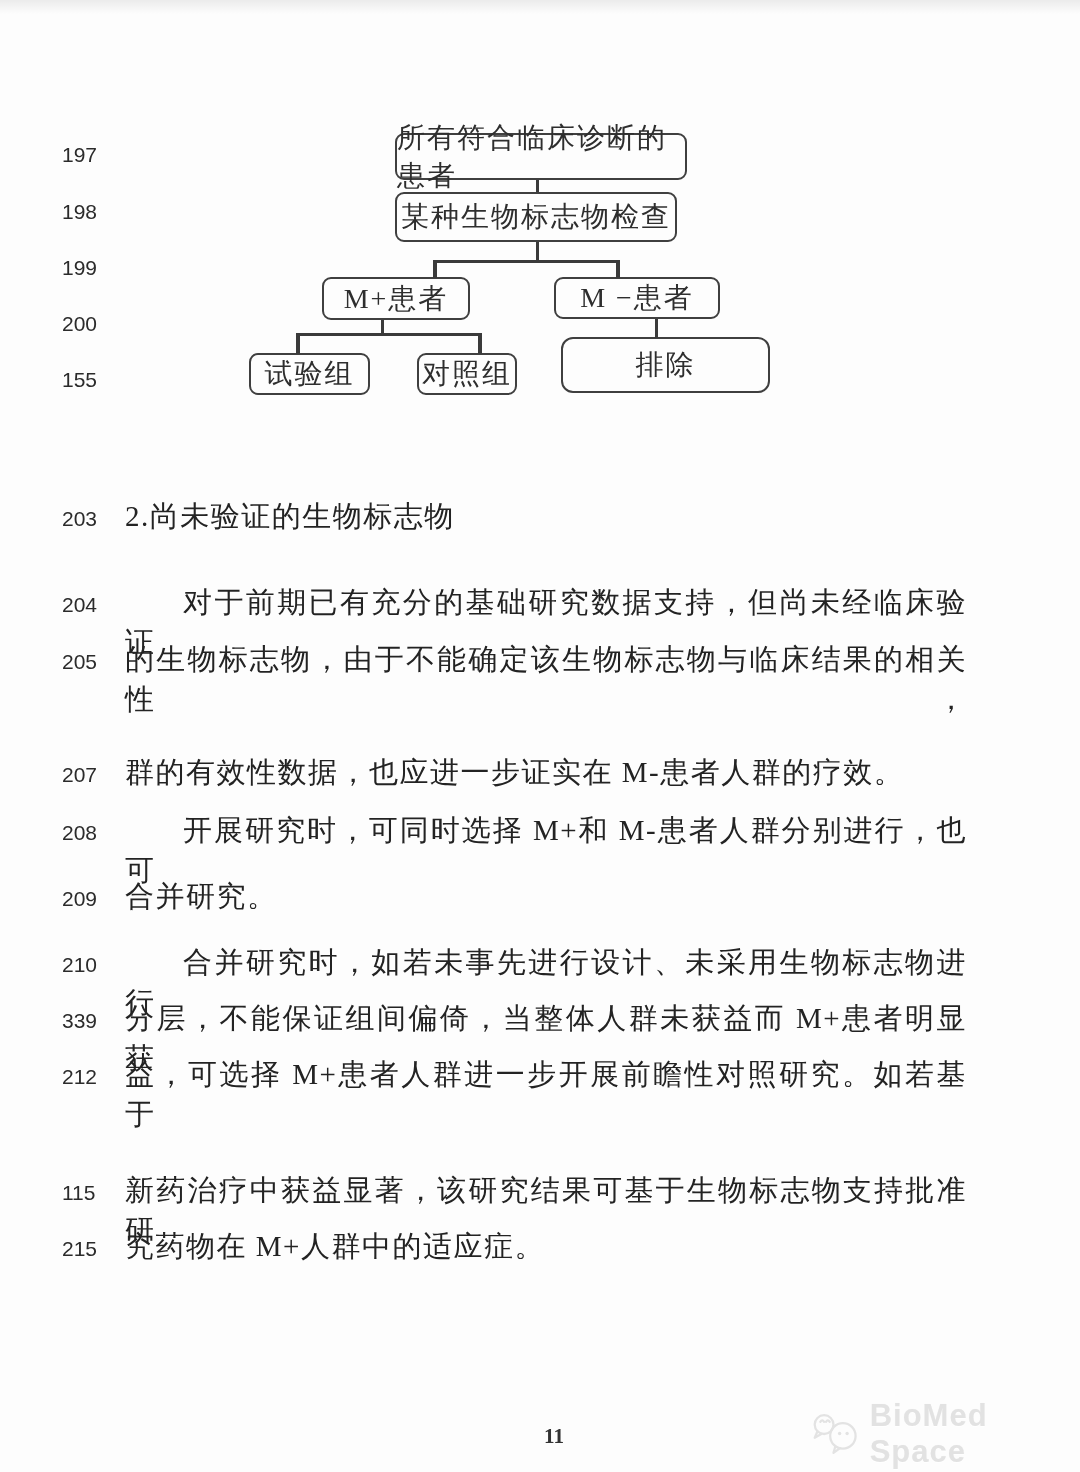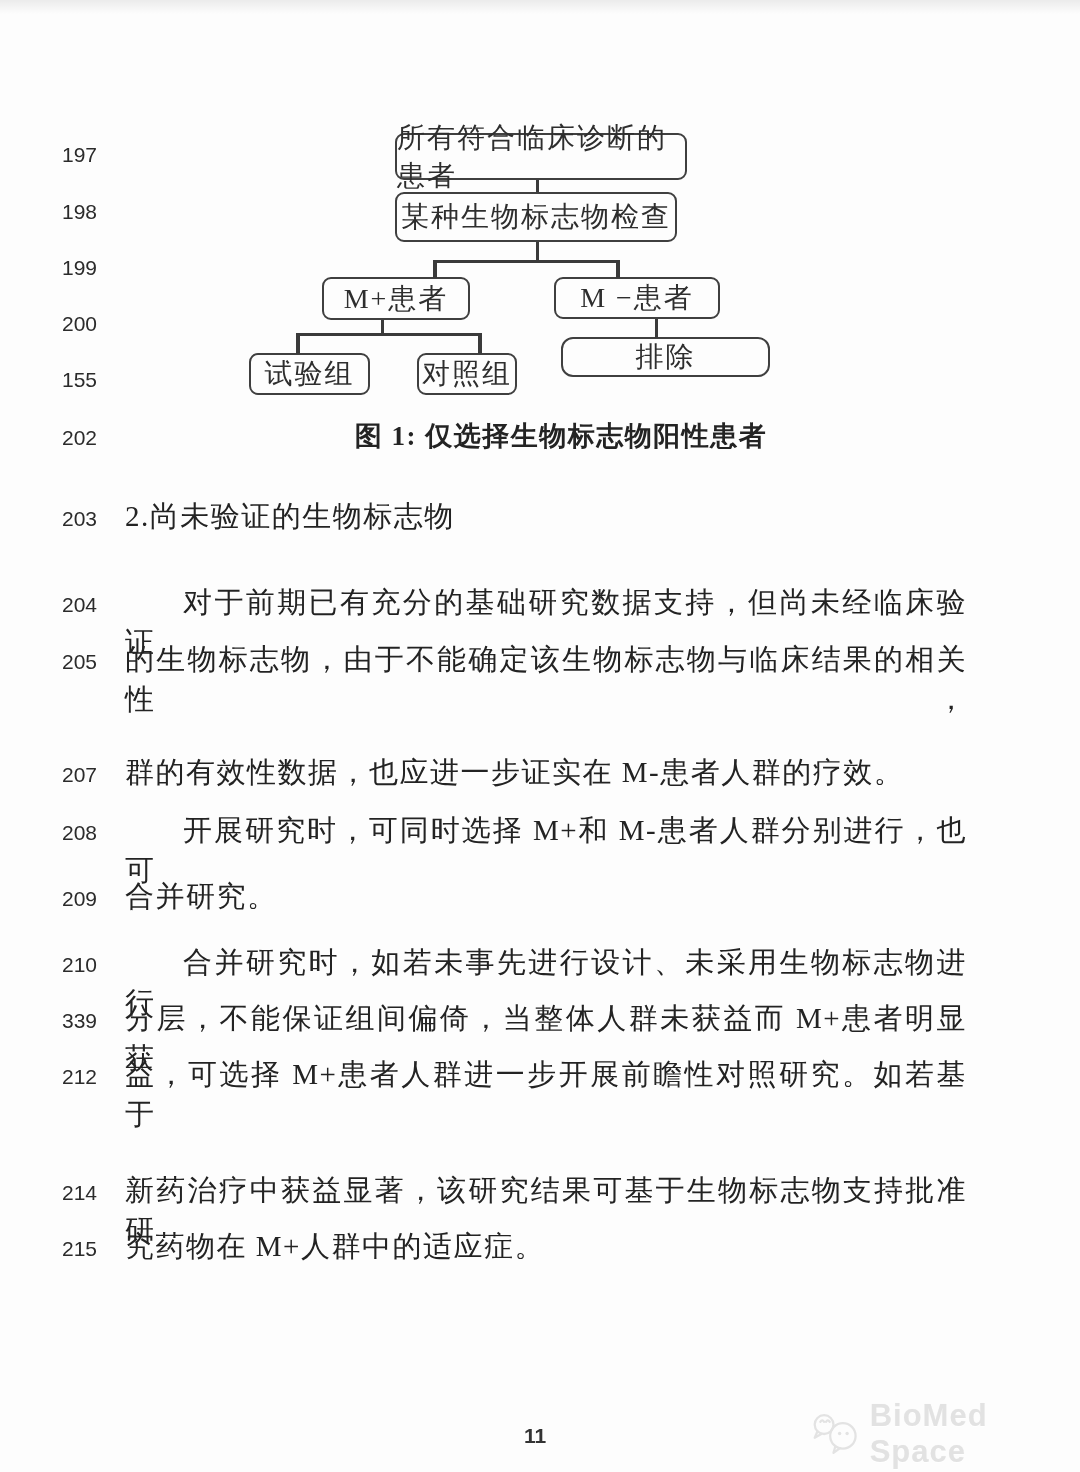--- a/index.html
+++ b/index.html
@@ -40,23 +40,23 @@
   .row .txt{
     flex:1;font-size:29px;line-height:40px;letter-spacing:1.5px;color:#232323;
   }
   .txt.jl{text-align:justify;text-align-last:justify;}
   .txt.ind{text-indent:58px;}
   .txt.caption{font-weight:bold;text-align:center;padding-left:30px;font-size:27px;}
   .txt.heading{font-size:29px;}
 
   
   .page-number{
-    position:absolute;left:524px;top:1424px;width:60px;
+    position:absolute;left:524px;top:1424px;width:60px;text-align:center;
     font-size:21px;font-weight:600;color:#333;
-    font-family:Liberation Sans, sans-serif;
+    font-family:Liberation Serif, serif;
   }
   .watermark{
     position:absolute;left:810px;top:1398px;display:flex;align-items:center;gap:7px;
   }
   .watermark .wm-text{
     font-family:"Liberation Sans","DejaVu Sans",sans-serif;
     font-size:31px;font-weight:bold;color:#e2e2e2;letter-spacing:1px;
     text-shadow:0 1px 0 #ffffff,0 0 1px rgba(0,0,0,.05);
   }
 </style>
@@ -71,38 +71,34 @@
   <span class="fig-num" style="top:312px">200</span>
   <span class="fig-num" style="top:368px">155</span>
 
   <div>
     <div class="fc-box" style="left:395px;top:133px;width:292px;height:47px;">所有符合临床诊断的患者</div>
     <div class="fc-box" style="left:395px;top:192px;width:282px;height:50px;">某种生物标志物检查</div>
     <div class="fc-box" style="left:322px;top:277px;width:148px;height:43px;">M+患者</div>
     <div class="fc-box" style="left:554px;top:277px;width:166px;height:42px;">M −患者</div>
     <div class="fc-box" style="left:249px;top:353px;width:121px;height:42px;">试验组</div>
     <div class="fc-box" style="left:417px;top:353px;width:100px;height:42px;font-family:Liberation Mono, monospace;">对照组</div>
-    <div class="fc-box" style="left:561px;top:337px;width:209px;height:40px;border-radius:12px;">排除</div>
+    <div class="fc-box" style="left:561px;top:337px;width:209px;height:56px;border-radius:12px;">排除</div>
 
     <div class="fc-line" style="left:536px;top:180px;width:3px;height:12px;"></div>
     <div class="fc-line" style="left:536px;top:242px;width:3px;height:21px;"></div>
     <div class="fc-line" style="left:433px;top:260px;width:187px;height:3px;"></div>
     <div class="fc-line" style="left:433px;top:260px;width:4px;height:18px;"></div>
     <div class="fc-line" style="left:616px;top:260px;width:4px;height:18px;"></div>
     <div class="fc-line" style="left:381px;top:320px;width:3px;height:15px;"></div>
     <div class="fc-line" style="left:296px;top:333px;width:186px;height:3px;"></div>
     <div class="fc-line" style="left:296px;top:333px;width:4px;height:21px;"></div>
     <div class="fc-line" style="left:478px;top:333px;width:4px;height:21px;"></div>
     <div class="fc-line" style="left:655px;top:319px;width:3px;height:19px;"></div>
   </div>
 
-  <div class="row" style="top:416px">
-    <span class="num">202</span>
-    <div class="txt caption">图 1:  仅选择生物标志物阳性患者</div>
-  </div>
 
   <div class="row" style="top:496px">
     <span class="num">203</span>
     <div class="txt heading">2.尚未验证的生物标志物</div>
   </div>
 
   <div class="row" style="top:582px">
     <span class="num">204</span>
     <div class="txt jl ind">对于前期已有充分的基础研究数据支持，但尚未经临床验证</div>
   </div>
@@ -128,21 +124,21 @@
   </div>
   <div class="row" style="top:998px">
     <span class="num">339</span>
     <div class="txt jl">分层，不能保证组间偏倚，当整体人群未获益而 M+患者明显获</div>
   </div>
   <div class="row" style="top:1054px">
     <span class="num">212</span>
     <div class="txt jl">益，可选择 M+患者人群进一步开展前瞻性对照研究。如若基于</div>
   </div>
   <div class="row" style="top:1170px">
-    <span class="num">214</span>
+    <span class="num">115</span>
     <div class="txt jl">新药治疗中获益显著，该研究结果可基于生物标志物支持批准研</div>
   </div>
   <div class="row" style="top:1226px">
     <span class="num">215</span>
     <div class="txt">究药物在 M+人群中的适应症。</div>
   </div>
 
   <div class="page-number">11</div>
 
   <div class="watermark">

